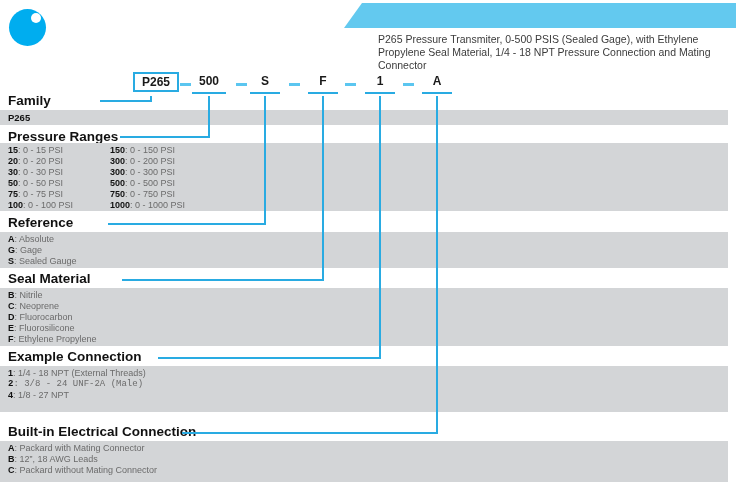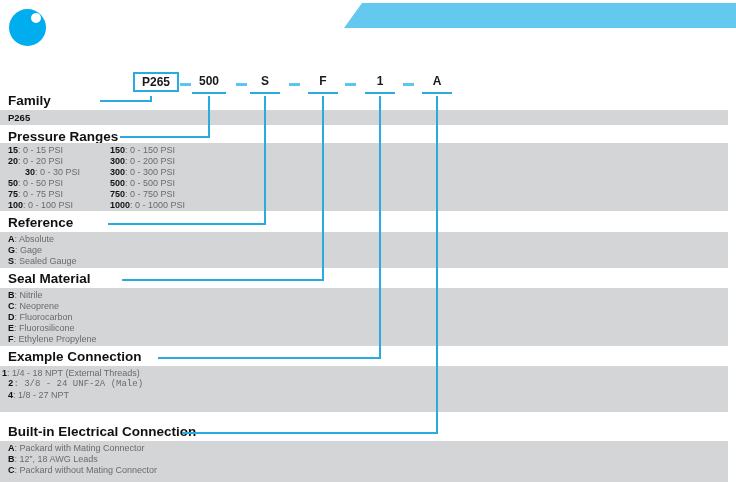--- a/index.html
+++ b/index.html
@@ -75,20 +75,21 @@
 </style>
 </head>
 <body>
 
 <div id="root">
 
   <div class="logo-circle"></div>
   <div class="logo-dot"></div>
 
   <div class="banner"></div>
+  <div class="example-desc">P265 Pressure Transmiter, 0-500 PSIS (Sealed Gage), with Ethylene Propylene Seal Material, 1/4 - 18 NPT Pressure Connection and Mating Connector</div>
 
   <div class="code-row">
     <div class="code-cell boxed" style="left:133px;width:36px;">P265</div>
 
     <div class="dash" style="left:180px;" title="–"></div>
 
     <div class="code-cell" style="left:192px;width:34px;">500</div>
     <div class="code-ul" style="left:192px;width:34px;"></div>
 
     <div class="dash" style="left:236px;" title="–"></div>
@@ -114,21 +115,21 @@
 
   <div class="sec-head" style="top:93px;">Family</div>
   <div class="band" style="top:110px;height:15px;"></div>
   <div class="opt bold-val" style="left:8px;top:112px;">P265</div>
 
   <div class="sec-head" style="top:129px;">Pressure Ranges</div>
   <div class="band" style="top:143px;height:68px;"></div>
 
   <div class="opt" style="left:8px;top:145px;"><b>15</b>: <span>0 - 15 PSI</span></div>
   <div class="opt" style="left:8px;top:156px;"><b>20</b>: <span>0 - 20 PSI</span></div>
-  <div class="opt" style="left:8px;top:167px;margin-left:17px;"><b>30</b>: <span>0 - 30 PSI</span></div>
+  <div class="opt" style="left:8px;top:167px;"><b>30</b>: <span>0 - 30 PSI</span></div>
   <div class="opt" style="left:8px;top:178px;"><b>50</b>: <span>0 - 50 PSI</span></div>
   <div class="opt" style="left:8px;top:189px;"><b>75</b>: <span>0 - 75 PSI</span></div>
   <div class="opt" style="left:8px;top:200px;"><b>100</b>: <span>0 - 100 PSI</span></div>
 
   <div class="opt" style="left:110px;top:145px;"><b>150</b>: <span>0 - 150 PSI</span></div>
   <div class="opt" style="left:110px;top:156px;"><b>300</b>: <span>0 - 200 PSI</span></div>
   <div class="opt" style="left:110px;top:167px;"><b>300</b>: <span>0 - 300 PSI</span></div>
   <div class="opt" style="left:110px;top:178px;"><b>500</b>: <span>0 - 500 PSI</span></div>
   <div class="opt" style="left:110px;top:189px;"><b>750</b>: <span>0 - 750 PSI</span></div>
   <div class="opt" style="left:110px;top:200px;"><b>1000</b>: <span>0 - 1000 PSI</span></div>
@@ -142,21 +143,21 @@
   <div class="sec-head" style="top:271px;">Seal Material</div>
   <div class="band" style="top:288px;height:58px;"></div>
   <div class="opt" style="left:8px;top:290px;"><b>B</b>: <span>Nitrile</span></div>
   <div class="opt" style="left:8px;top:301px;"><b>C</b>: <span>Neoprene</span></div>
   <div class="opt" style="left:8px;top:312px;"><b>D</b>: <span>Fluorocarbon</span></div>
   <div class="opt" style="left:8px;top:323px;"><b>E</b>: <span>Fluorosilicone</span></div>
   <div class="opt" style="left:8px;top:334px;"><b>F</b>: <span>Ethylene Propylene</span></div>
 
   <div class="sec-head" style="top:349px;">Example Connection</div>
   <div class="band" style="top:366px;height:46px;"></div>
-  <div class="opt" style="left:2px;top:368px;"><b>1</b>: <span>1/4 - 18 NPT (External Threads)</span></div>
+  <div class="opt" style="left:8px;top:368px;"><b>1</b>: <span>1/4 - 18 NPT (External Threads)</span></div>
   <div class="opt" style="left:8px;top:379px;font-family:Liberation Mono, monospace;"><b>2</b>: <span>3/8 - 24 UNF-2A (Male)</span></div>
   <div class="opt" style="left:8px;top:390px;"><b>4</b>: <span>1/8 - 27 NPT</span></div>
 
   <div class="sec-head" style="top:424px;">Built-in Electrical Connection</div>
   <div class="band" style="top:441px;height:41px;"></div>
   <div class="opt" style="left:8px;top:443px;"><b>A</b>: <span>Packard with Mating Connector</span></div>
   <div class="opt" style="left:8px;top:454px;"><b>B</b>: <span>12”, 18 AWG Leads</span></div>
   <div class="opt" style="left:8px;top:465px;"><b>C</b>: <span>Packard without Mating Connector</span></div>
 
   <svg class="leaders" viewBox="0 0 736 482">

